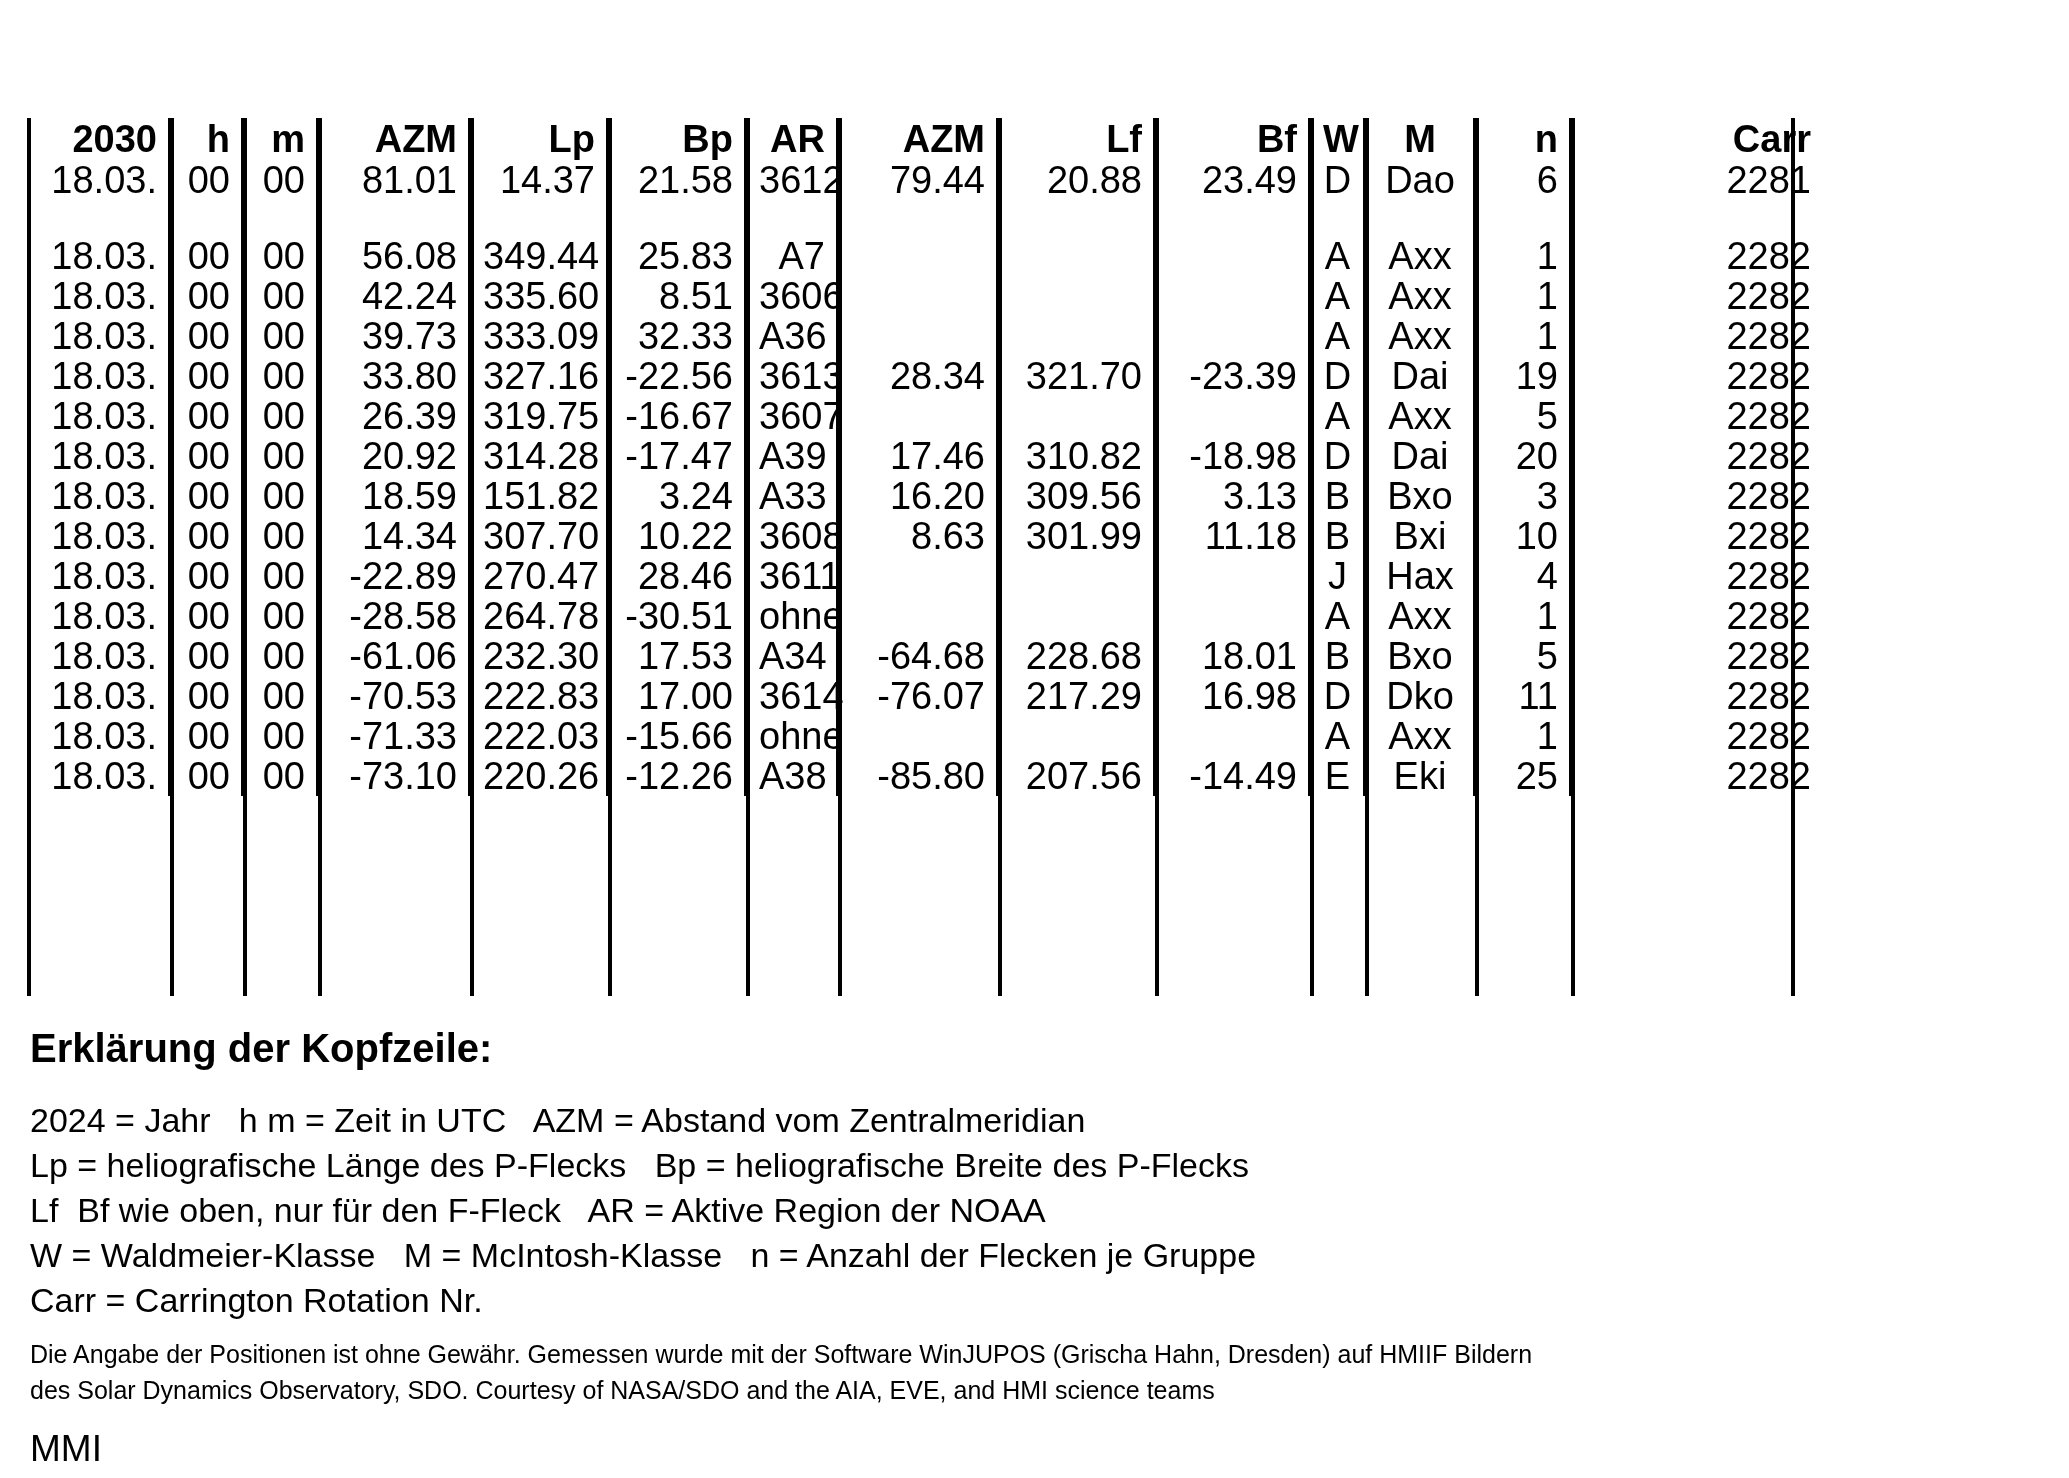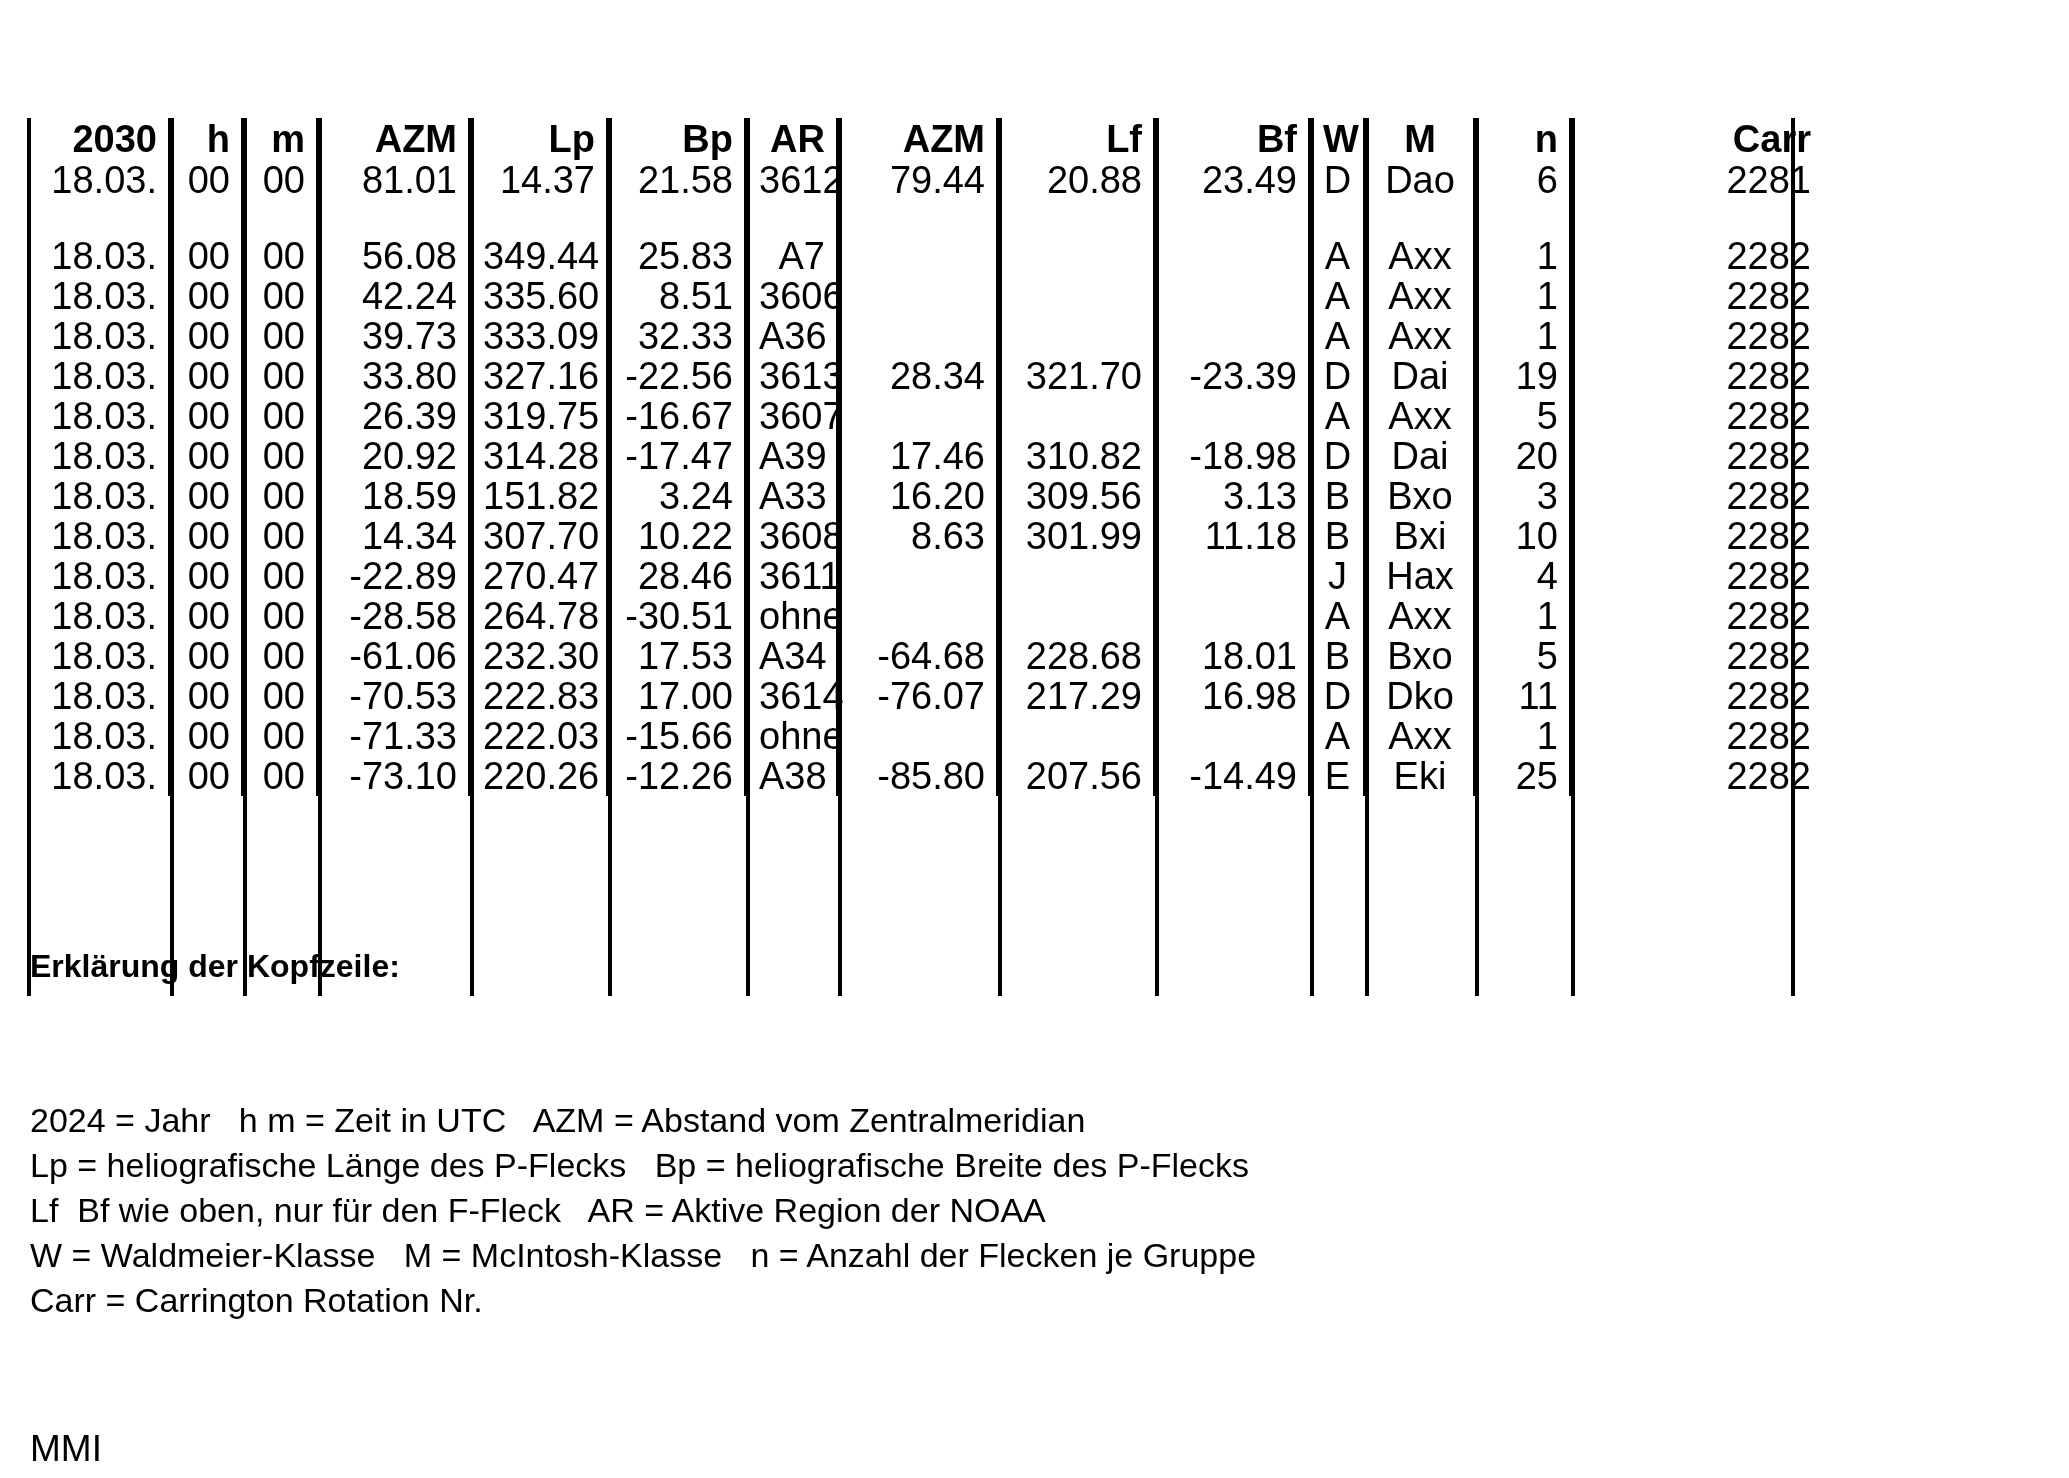--- a/index.html
+++ b/index.html
@@ -116,22 +116,22 @@
     top: 0;
     width: 4px;
     height: 878px;
     background: #000;
   }
 
   
   .legend-heading {
     position: absolute;
     left: 30px;
-    top: 948px;
-    font-size: 32px;
+    top: 1026px;
+    font-size: 40px;
     font-weight: bold;
   }
   .legend-block {
     position: absolute;
     left: 30px;
     top: 1098px;
     font-size: 34px;
     line-height: 45px;
   }
   .legend-block div { white-space: pre; }
@@ -477,16 +477,20 @@
   <div class="legend-heading">Erklärung der Kopfzeile:</div>
 
   <div class="legend-block" id="legend-block">
       <div>2024 = Jahr   h m = Zeit in UTC   AZM = Abstand vom Zentralmeridian</div>
       <div>Lp = heliografische Länge des P-Flecks   Bp = heliografische Breite des P-Flecks</div>
       <div>Lf  Bf wie oben, nur für den F-Fleck   AR = Aktive Region der NOAA</div>
       <div>W = Waldmeier-Klasse   M = McIntosh-Klasse   n = Anzahl der Flecken je Gruppe</div>
       <div>Carr = Carrington Rotation Nr.</div>
     </div>
 
+  <div class="disclaimer" id="disclaimer-block">
+      <div>Die Angabe der Positionen ist ohne Gewähr. Gemessen wurde mit der Software WinJUPOS (Grischa Hahn, Dresden) auf HMIIF Bildern</div>
+      <div>des Solar Dynamics Observatory, SDO. Courtesy of NASA/SDO and the AIA, EVE, and HMI science teams</div>
+    </div>
 
   <div class="signature">MMI</div>
 
 </div>
 
 </body></html>

